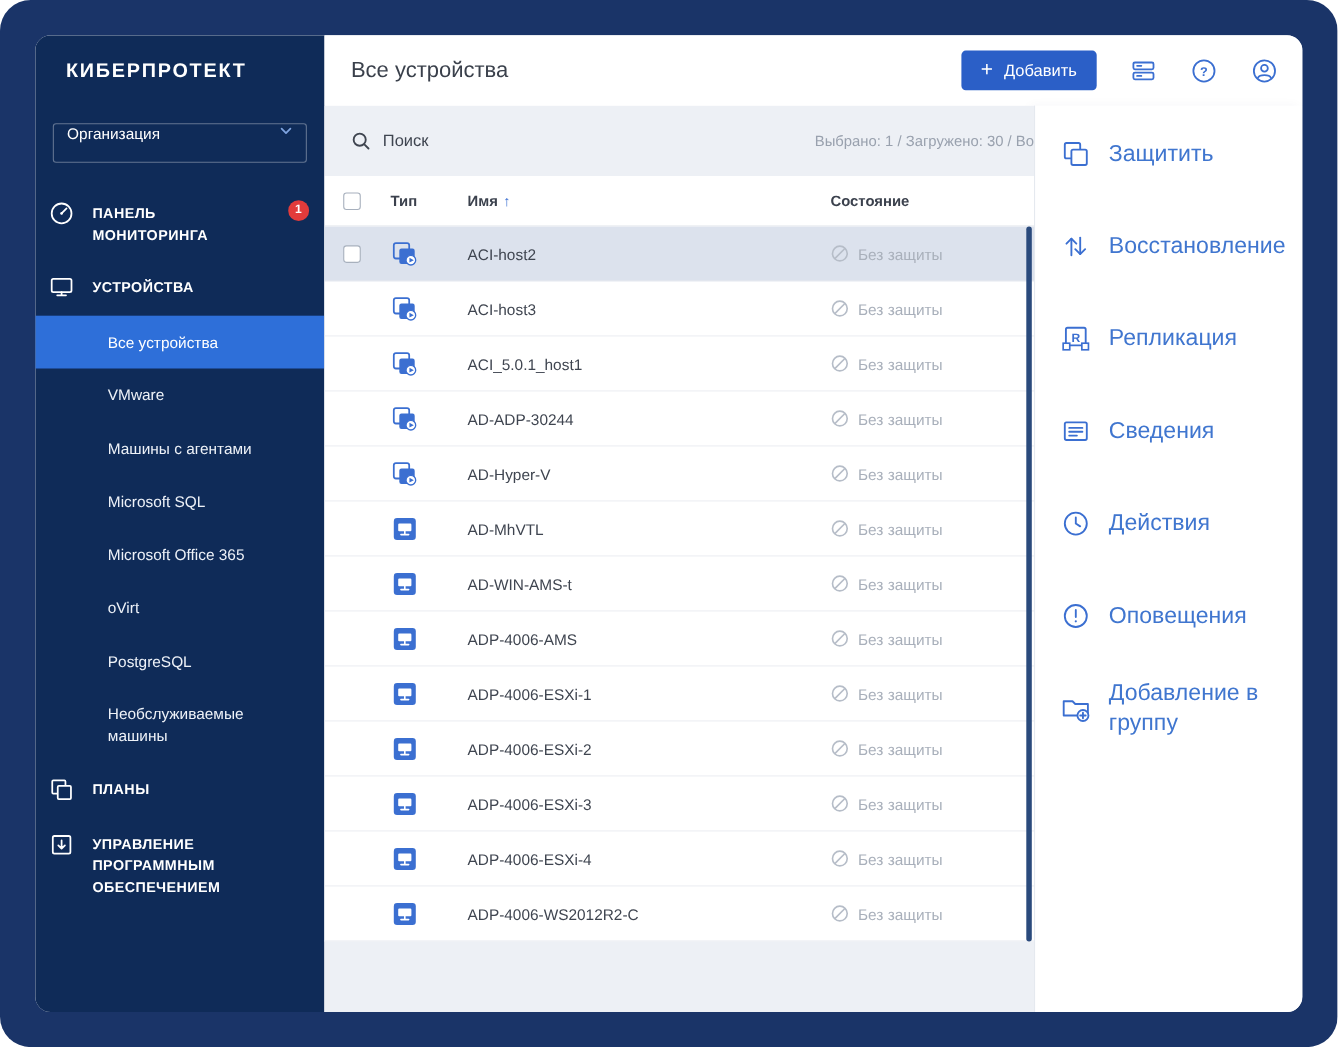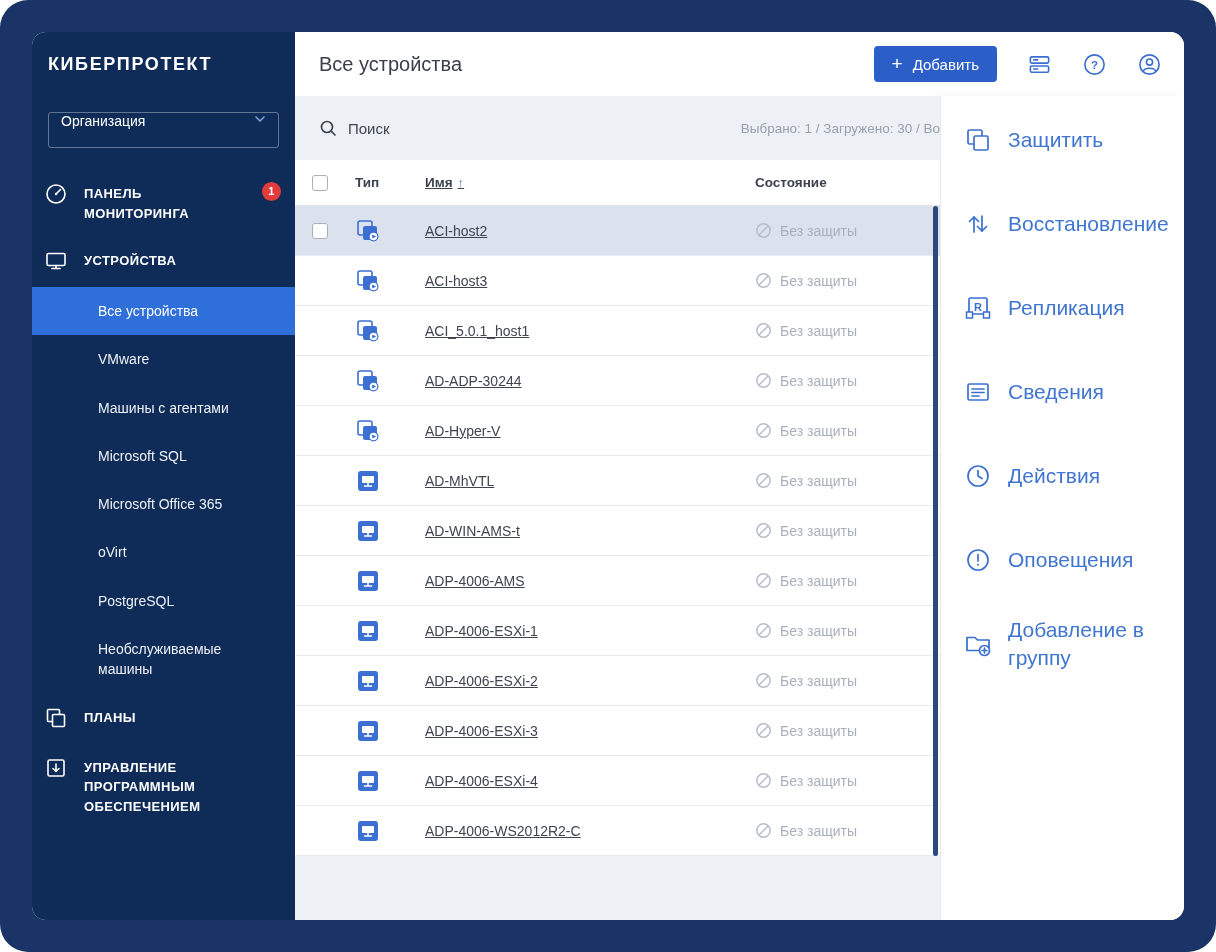--- a/index.html
+++ b/index.html
@@ -3,21 +3,21 @@
 <meta charset="utf-8">
 <style>
   * { box-sizing: border-box; }
   html,body { margin:0; padding:0; }
   body { width:1216px; height:952px; font-family:"Liberation Sans","DejaVu Sans",sans-serif; background:#ffffff; }
   .frame { width:1216px; height:952px; background:#1a3468; border-radius:28px; position:relative; overflow:hidden; }
   .window { position:absolute; left:32px; top:32px; width:1152px; height:888px; background:#fff; border-radius:14px; overflow:hidden; display:flex; }
 
   
   .sidebar { width:263px; flex-shrink:0; background:#0f2b58; color:#fff; overflow:hidden; }
-  .logo { height:64px; display:flex; align-items:center; padding-left:16px; font-size:18px; font-weight:bold; letter-spacing:1.6px; white-space:nowrap; }
+  .logo { height:64px; display:flex; align-items:center; padding-left:28px; font-size:18px; font-weight:bold; letter-spacing:1.6px; white-space:nowrap; }
   .org { margin:16px 16px 0; height:36px; border:1px solid rgba(255,255,255,.35); border-radius:3px; display:flex; align-items:flex-start; justify-content:space-between; padding:0 12px; font-size:14px; cursor:pointer; }
   .chev { width:12px; height:12px; }
   .nav { margin-top:22px; }
   .nav-item { position:relative; display:flex; gap:16px; padding:14px 44px 14px 12px; font-size:13px; font-weight:bold; letter-spacing:.4px; line-height:1.5; cursor:pointer; align-items:flex-start; }
   .nav-item .nico { width:24px; height:24px; flex-shrink:0; margin-top:-2px; }
   .nav-label { max-width:130px; display:block; }
   .badge { position:absolute; right:14px; top:12px; min-width:19px; height:19px; border-radius:50%; background:#e23b3b; color:#fff; font-size:11px; font-weight:bold; display:flex; align-items:center; justify-content:center; }
   .subitem { padding:14px 46px 14px 66px; font-size:14px; color:#eef2f8; line-height:1.45; cursor:pointer; }
   .subitem.active { background:#2e6fd9; color:#fff; }
 
@@ -31,21 +31,21 @@
   .tico { width:25px; height:25px; cursor:pointer; }
   .content-row { flex:1; display:flex; min-height:0; }
   .main { flex:1; min-width:0; display:flex; flex-direction:column; background:#fff; position:relative; overflow:hidden; }
   .toolbar { height:64px; flex-shrink:0; background:#edf0f5; display:flex; align-items:center; padding:0 0 0 24px; }
   .search-ico { width:18px; height:18px; margin-right:11px; cursor:pointer; flex-shrink:0; }
   .search-label { font-size:15px; color:#3f4550; cursor:text; }
   .sel-status { margin-left:auto; font-size:13.5px; color:#99a1ae; white-space:nowrap; overflow:hidden; }
   .thead { height:46px; flex-shrink:0; background:#fff; border-bottom:1px solid #dfe3ea; display:flex; align-items:center; font-size:13.5px; font-weight:bold; color:#3b414d; }
   .col-check { width:46px; padding-left:17px; flex-shrink:0; }
   .col-type { width:64px; flex-shrink:0; padding-left:14px; }
-  .col-name { flex:1; padding-left:20px; min-width:0; display:flex; align-items:center; white-space:nowrap; overflow:hidden;text-decoration:underline; }
+  .col-name { flex:1; padding-left:20px; min-width:0; display:flex; align-items:center; white-space:nowrap; overflow:hidden; }
   .col-status { width:185px; flex-shrink:0; display:flex; align-items:center; gap:8px; }
   .checkbox { display:block; width:16px; height:16px; border:1px solid #a7b0bd; border-radius:3px; background:#fff; cursor:pointer; }
   .sort { color:#3b6fd1; margin-left:5px; font-size:13px; font-weight:bold; }
   .tbody { flex-shrink:0; background:#fff; }
   .trow { height:50px; display:flex; align-items:center; border-bottom:1px solid #e7eaf0; background:#fff; font-size:14px; color:#3f4550; cursor:pointer; }
   .trow.selected { background:#dce2ed; }
   .type-ico { width:26px; height:26px; display:block; }
   .status-text { color:#a9b0bb; }
   .np-ico { width:17px; height:17px; display:block; flex-shrink:0; }
   .table-bottom { flex:1; background:#edf0f5; }

